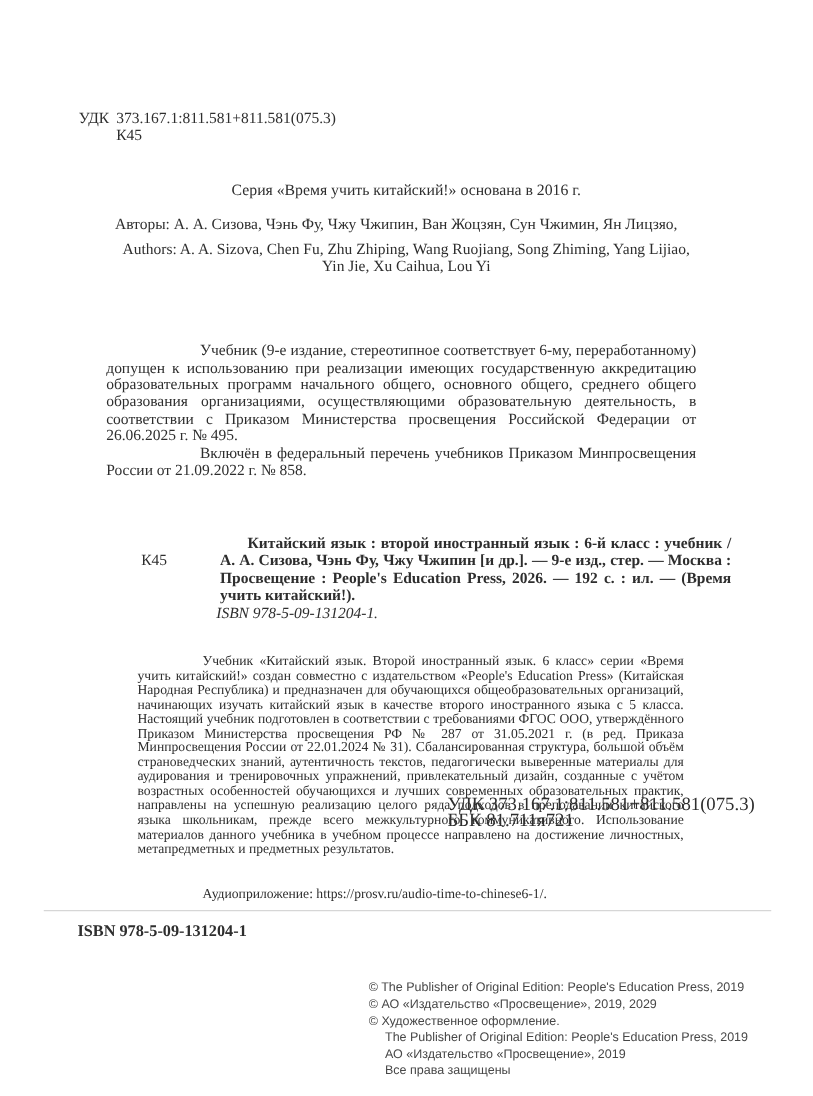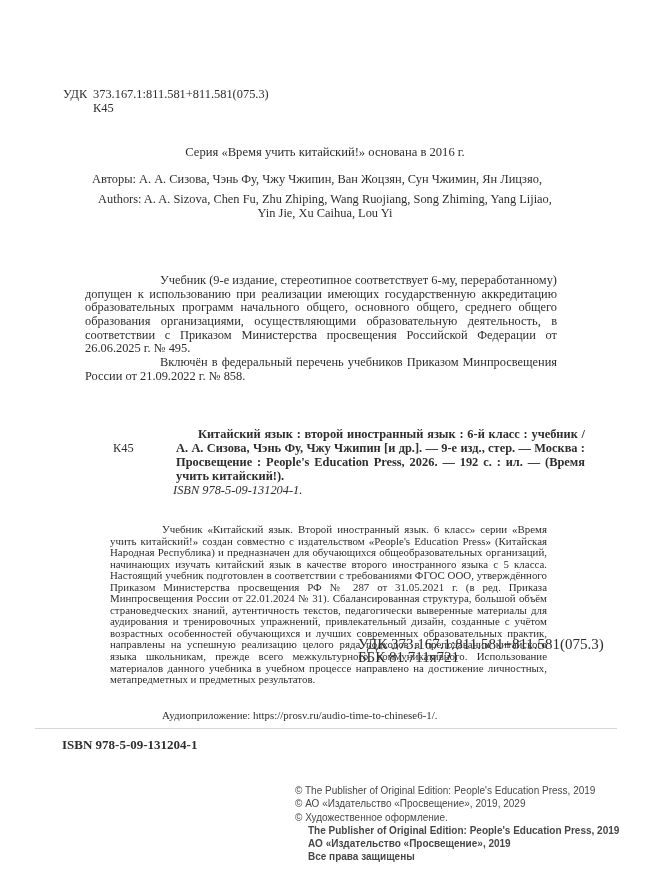--- a/index.html
+++ b/index.html
@@ -41,21 +41,21 @@
   .annotation p { font-size: 10.9px; line-height: 11.55px; text-align: justify; text-indent: 52px; margin-top: 24px; }
 
   
   .cls-bottom { position: absolute; left: 358px; top: 638px; font-size: 15px; font-weight: normal; line-height: 13.2px; }
 
   .divider { position: absolute; left: 35px; top: 728px; width: 582px; height: 1px; background: #d6d6d6; }
 
   
   .footer-isbn { position: absolute; left: 62px; top: 737px; font-size: 13px; font-weight: bold; }
   .copyright { position: absolute; left: 295px; top: 736px; font-family: "Liberation Sans", sans-serif; font-size: 10px; line-height: 13.3px; color: #474747; margin-top: 48px; }
-  .copyright .indent { margin-left: 13px; font-weight: bold; }
+  .copyright .indent { margin-left: 13px; }
 </style>
 </head>
 <body>
 
 <div class="page">
 
   <div class="cls-top">
     <div class="cls-row">
       <span class="cls-label">УДК</span>
       <span>373.167.1:811.581+811.581(075.3)</span>

